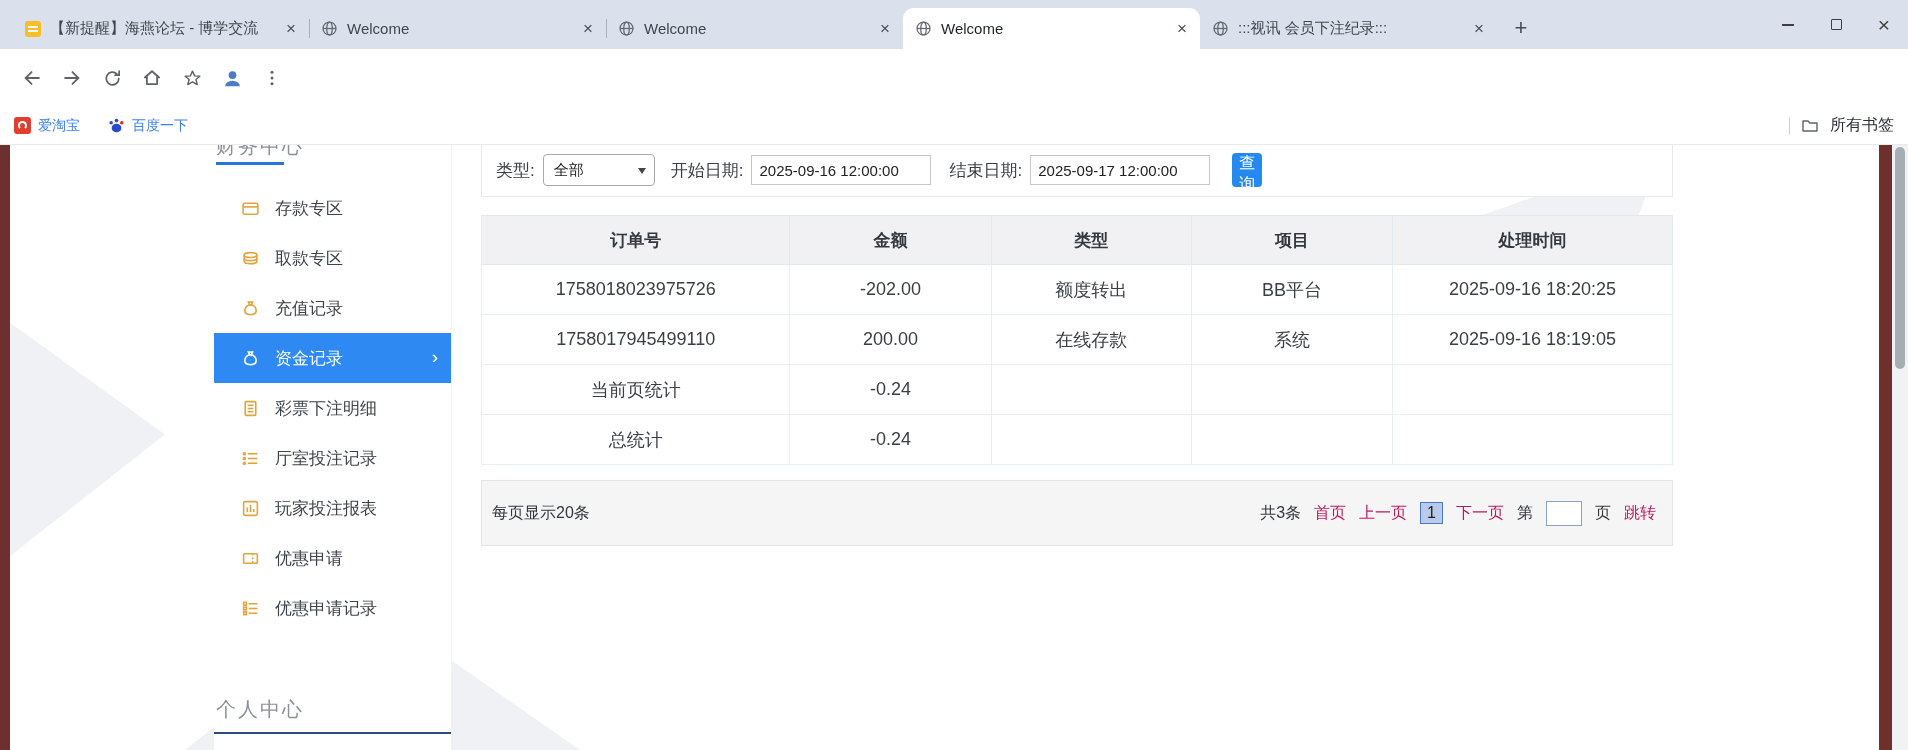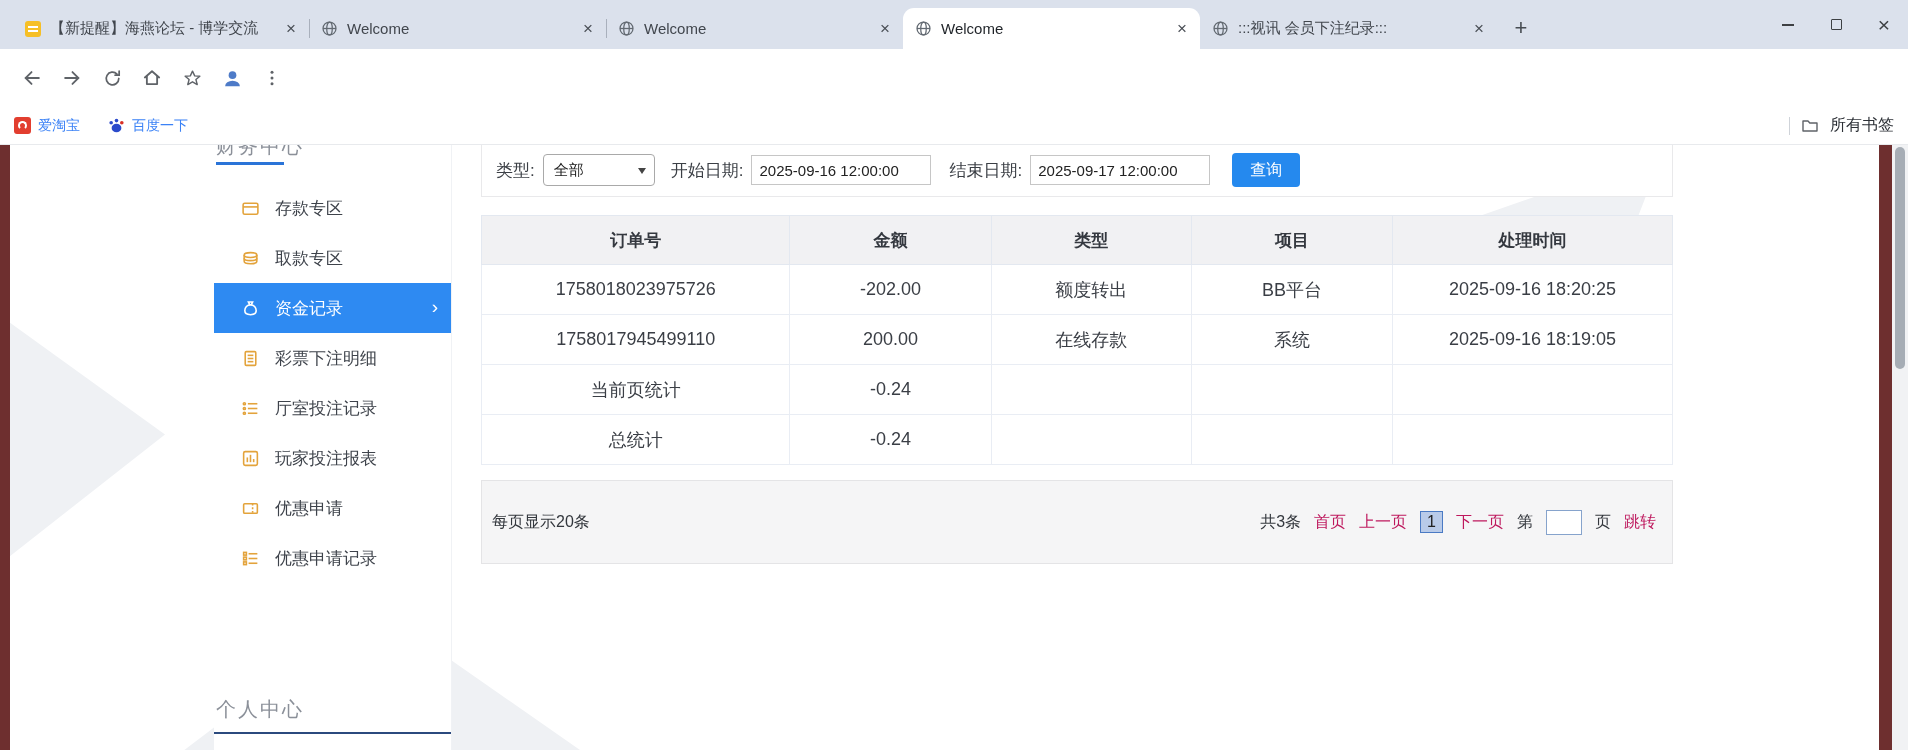--- a/index.html
+++ b/index.html
@@ -62,28 +62,28 @@
   .side-bottom span { font-size:20px; color:#8b9099; letter-spacing:2px; margin-left:2px; }
   .side-bottom-line { height:2px; background:#2b4a7e; margin-top:9px; }
 
   
   .main { position:absolute; left:481px; top:0; width:1192px; z-index:1; }
   .filterbox { height:53px; border:1px solid #e9e9eb; border-top:none; display:flex; align-items:center; background:#fff; padding-left:14px; font-size:17px; color:#3b3f45; }
   .flabel { margin-right:8px; white-space:nowrap;text-align:right; }
   .fselect { width:112px; height:32px; border:1px solid #a9a9a9; border-radius:4px; background:#fff; display:flex; align-items:center; padding:0 10px; font-size:15px; color:#222; position:relative; margin-right:16px; cursor:pointer; }
   .fselect .caret { position:absolute; right:8px; top:13px; width:0; height:0; border-left:4.5px solid transparent; border-right:4.5px solid transparent; border-top:6px solid #444; }
   .finput { width:180px; height:30px; border:1px solid #c6c6c6; font-size:15px; color:#222; padding:0 7px; margin-right:18px; font-family:inherit; background:#fff; }
-  .qbtn { width:68px; height:34px; background:#2589ee; color:#fff; font-size:16px; border:none; border-radius:4px; margin-left:4px; cursor:pointer; font-family:inherit; }
+  .qbtn { width:30px; height:34px; background:#2589ee; color:#fff; font-size:16px; border:none; border-radius:4px; margin-left:4px; cursor:pointer; font-family:inherit; }
 
   .rtable { width:100%; border-collapse:collapse; margin-top:18px; background:#fff; table-layout:fixed; }
   .rtable th { height:49px; background:#f1f1f3; border:1px solid #e3e8f0; font-size:17px; color:#34383f; font-weight:700; }
   .rtable td { height:50px; border:1px solid #e9edf4; text-align:center; font-size:18px; color:#3a3e45; }
   .c1 { width:25.9%; } .c2 { width:16.9%; } .c3 { width:16.8%; } .c4 { width:16.9%; } .c5 { width:23.5%; }
 
-  .pagebar { margin-top:15px; height:84px; background:#f5f5f6; border:1px solid #e4e4e6; display:flex; align-items:center; padding:0 16px 0 10px; font-size:16px; color:#33373d; }
+  .pagebar { margin-top:15px; height:66px; background:#f5f5f6; border:1px solid #e4e4e6; display:flex; align-items:center; padding:0 16px 0 10px; font-size:16px; color:#33373d; }
   .pright { margin-left:auto; display:flex; align-items:center; gap:13px; }
   .plink { color:#be185d; cursor:pointer; white-space:nowrap; }
   .pcur { border:1px solid #4a7ac4; background:#b9cbe9; padding:1px 6px; color:#222; }
   .pjump { width:36px; height:25px; border:1px solid #86a3cc; background:#fff; font-size:15px; padding:0 4px; font-family:inherit; }
 </style>
 </head>
 <body>
 
 <div class="tabstrip">
   <div class="tab">
@@ -272,20 +272,29 @@
       </div>
       <div class="side-item">
         <svg width="19" height="19" viewBox="0 0 18 18">
             <g fill="none" stroke="#e3a33b" stroke-width="1.5">
               <ellipse cx="9" cy="5.7" rx="6" ry="2.3"></ellipse>
               <path d="M3 5.7v6c0 1.3 2.7 2.3 6 2.3s6-1 6-2.3v-6"></path>
               <path d="M3 8.7c0 1.3 2.7 2.3 6 2.3s6-1 6-2.3"></path>
             </g>
           </svg>
         <span>取款专区</span>
+      </div>
+      <div class="side-item">
+        <svg width="19" height="19" viewBox="0 0 18 18">
+            <g fill="none" stroke="#e3a33b" stroke-width="1.5">
+              <path d="M7 2.8h4l-1.2 2.6H8.2z"></path>
+              <path d="M9 5.4c-3.2 0-5.4 2.6-5.4 5.6 0 2.4 2 3.9 5.4 3.9s5.4-1.5 5.4-3.9c0-3-2.2-5.6-5.4-5.6z"></path>
+            </g>
+          </svg>
+        <span>充值记录</span>
       </div>
       <div class="side-item active">
         <svg width="19" height="19" viewBox="0 0 18 18">
             <g fill="none" stroke="#ffffff" stroke-width="1.5">
               <path d="M7 2.8h4l-1.2 2.6H8.2z"></path>
               <path d="M9 5.4c-3.2 0-5.4 2.6-5.4 5.6 0 2.4 2 3.9 5.4 3.9s5.4-1.5 5.4-3.9c0-3-2.2-5.6-5.4-5.6z"></path>
             </g>
           </svg>
         <span>资金记录</span>
         <span class="chev">›</span>

